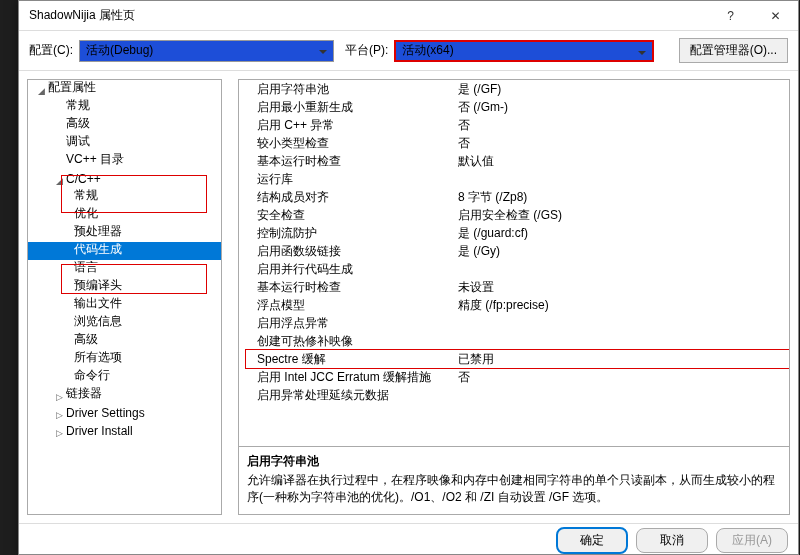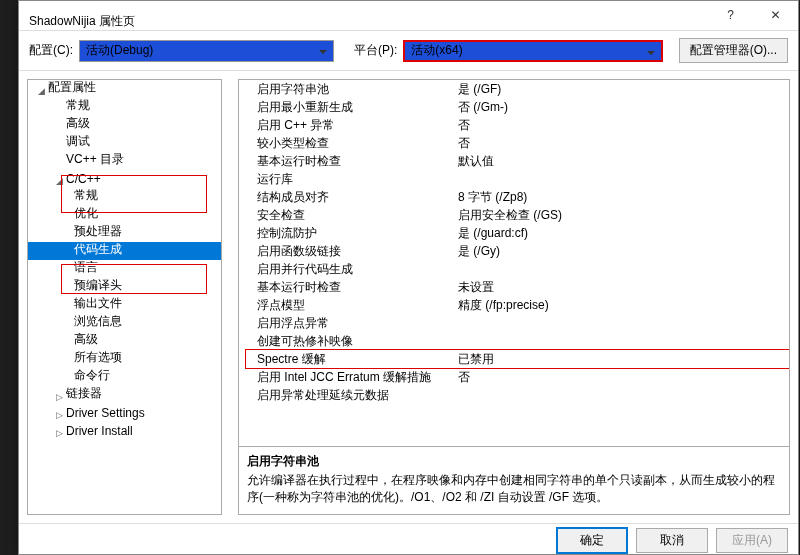--- a/index.html
+++ b/index.html
@@ -1,18 +1,18 @@
 <!DOCTYPE html>
 <html><head>
 <meta charset="utf-8">
 <style>
 * { box-sizing: border-box; margin: 0; padding: 0; }
 body { font-family: "Microsoft YaHei", "Segoe UI", Tahoma, sans-serif; font-size: 12px; background: #1e1e1e; width: 800px; height: 555px; overflow: hidden; }
 .dialog { position: absolute; left: 18px; top: 0; width: 781px; height: 555px; background: #fff; border: 1px solid #888; box-shadow: 0 0 10px rgba(0,0,0,0.5); }
-.titlebar { height: 30px; display: flex; align-items: flex-end; padding-left: 10px; background: #fff; border-bottom: 1px solid #ddd; }
+.titlebar { height: 30px; display: flex; align-items: center; padding-left: 10px; background: #fff; border-bottom: 1px solid #ddd; }
 .title { flex: 1; font-size: 12px; }
 .tb-btn { width: 45px; height: 30px; display: flex; align-items: center; justify-content: center; color: #333; }
 .config-row { height: 40px; display: flex; align-items: center; padding: 0 10px; gap: 6px; border-bottom: 1px solid #ddd; }
 .lbl { font-size: 12px; }
 .select { border: 1px solid #999; height: 22px; padding: 0 20px 0 6px; display: flex; align-items: center; background: #1d4ed8; position: relative; font-size: 12px; }
 .select::after { content: ""; position: absolute; right: 6px; top: 9px; border-left: 4px solid transparent; border-right: 4px solid transparent; border-top: 4px solid #333; }
 .sel-config { width: 255px; }
 .sel-platform { width: 260px; border: 2px solid #d00 !important; }
 .btn { border: 1px solid #aaa; background: #f0f0f0; padding: 3px 10px; font-size: 12px; cursor: pointer; }
 .body { display: flex; height: 452px; }
@@ -30,40 +30,40 @@
 .grid { flex: 1; border: 1px solid #aaa; overflow-y: auto; background: #fff; position: relative; }
 .row { display: flex; height: 18px; align-items: center; font-size: 12px; }
 .row .k { width: 215px; padding-left: 18px; white-space: nowrap; overflow: hidden; }
 .row .v { flex: 1; padding-left: 4px; white-space: nowrap; overflow: hidden; }
 .row.bold .k, .row.bold .v { font-weight: normal; }
 .grid-red { position: absolute; left: 6px; width: 548px; height: 20px; border: 1px solid #d00; pointer-events: none; }
 .desc { border: 1px solid #aaa; border-top: none; padding: 6px 8px; height: 68px; font-size: 12px; }
 .desc-title { font-weight: bold; margin-bottom: 2px; }
 .desc-text { line-height: 1.4; }
 .footer { height: 34px; display: flex; align-items: center; justify-content: flex-end; padding-right: 10px; gap: 8px; border-top: 1px solid #ddd; }
-.footer .btn { width: 72px; text-align: center; }
+.footer .btn { width: 72px; text-align: center; border-radius: 8px; }
 .footer .btn.primary { border: 2px solid #0078d7; }
 .footer .btn.disabled { color: #999; }
 </style>
 </head>
 <body>
 
 <div class="dialog">
   <div class="titlebar">
     <span class="title">ShadowNijia 属性页</span>
     <div class="tb-btn">?</div>
     <div class="tb-btn close">✕</div>
   </div>
 
   <div class="config-row">
     <span class="lbl">配置(C):</span>
     <div class="select sel-config">
         <span>活动(Debug)</span>
       </div>
-    <span class="lbl" style="margin-left:14px">平台(P):</span>
+    <span class="lbl" style="margin-left:5px">平台(P):</span>
     <div class="select sel-platform">
         <span>活动(x64)</span>
       </div>
     <span style="flex:1"></span>
     <button class="btn">配置管理器(O)...</button>
   </div>
 
   <div class="body">
     <div class="tree">
       <div class="tree-item">

